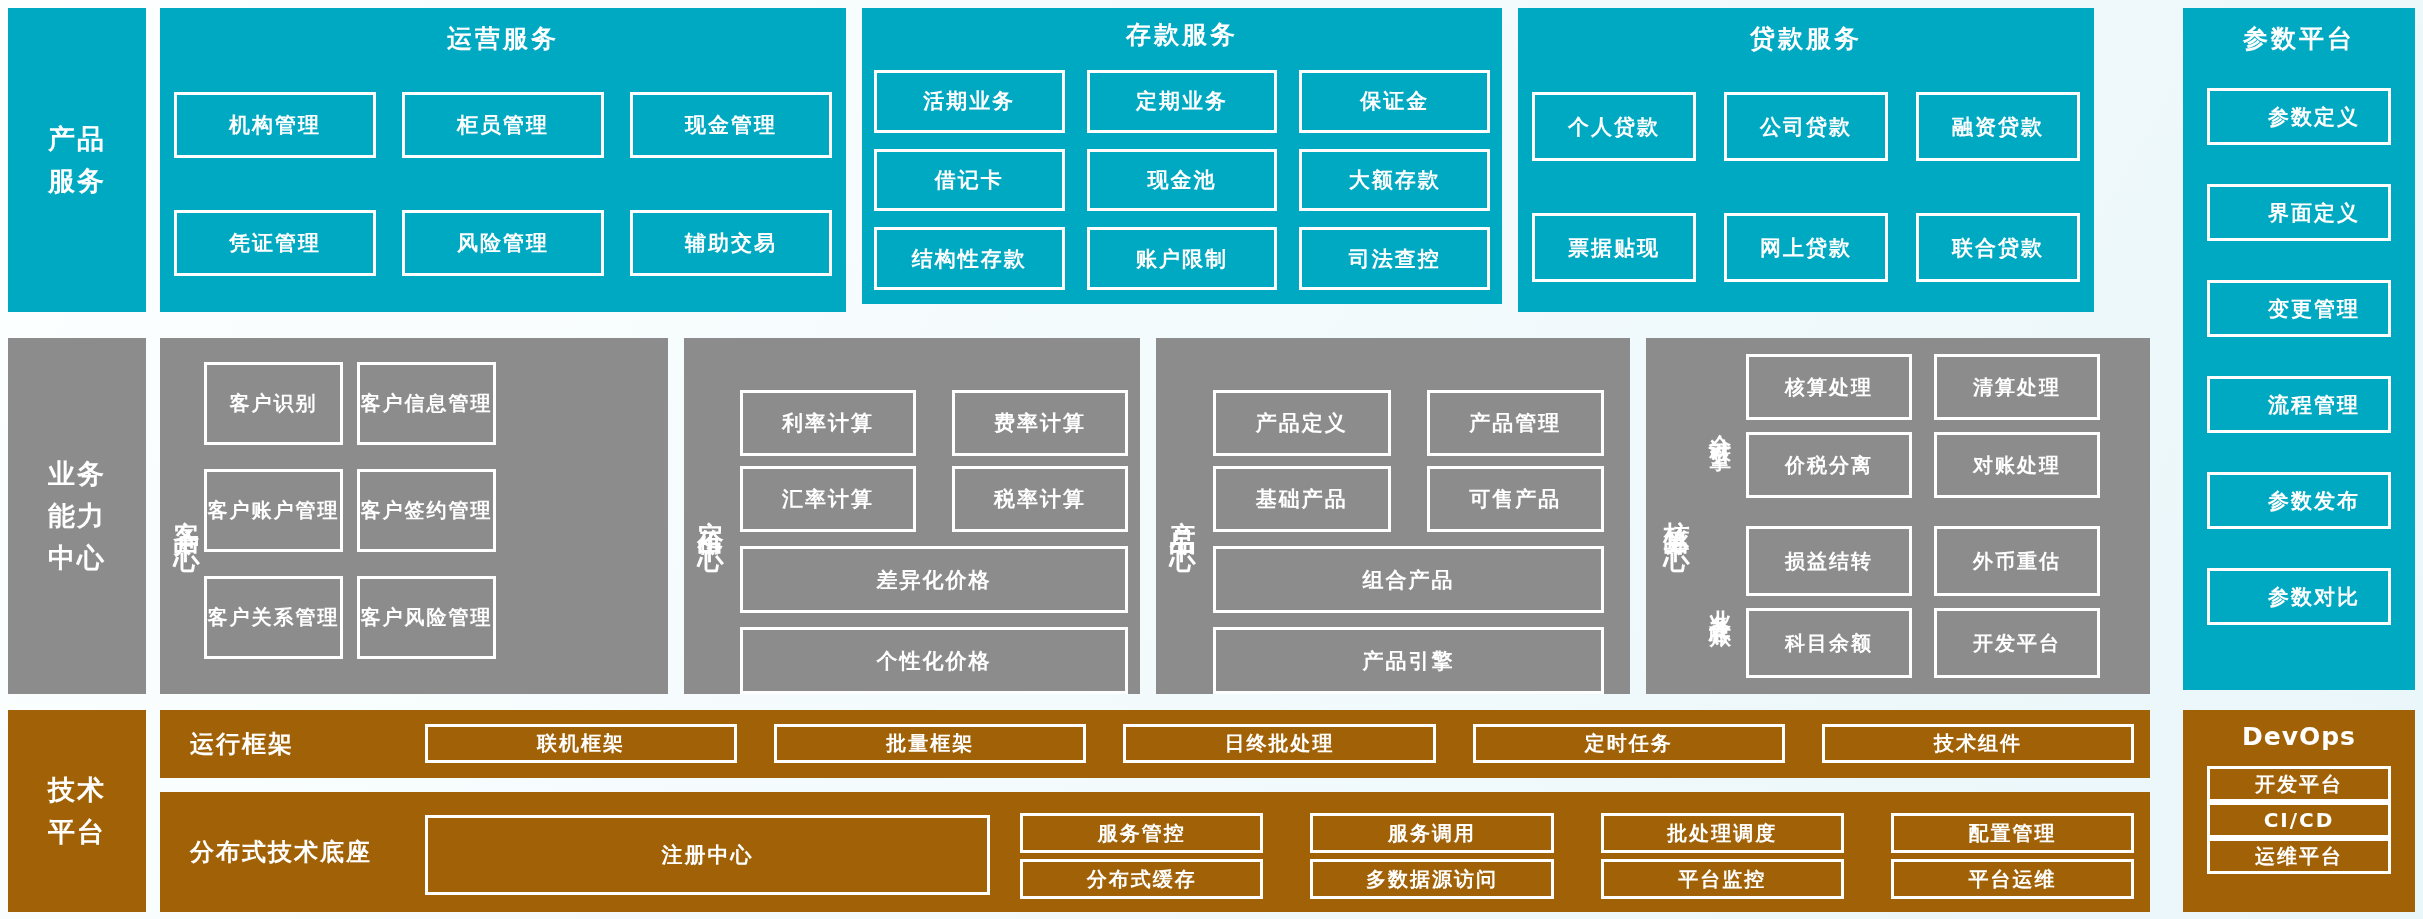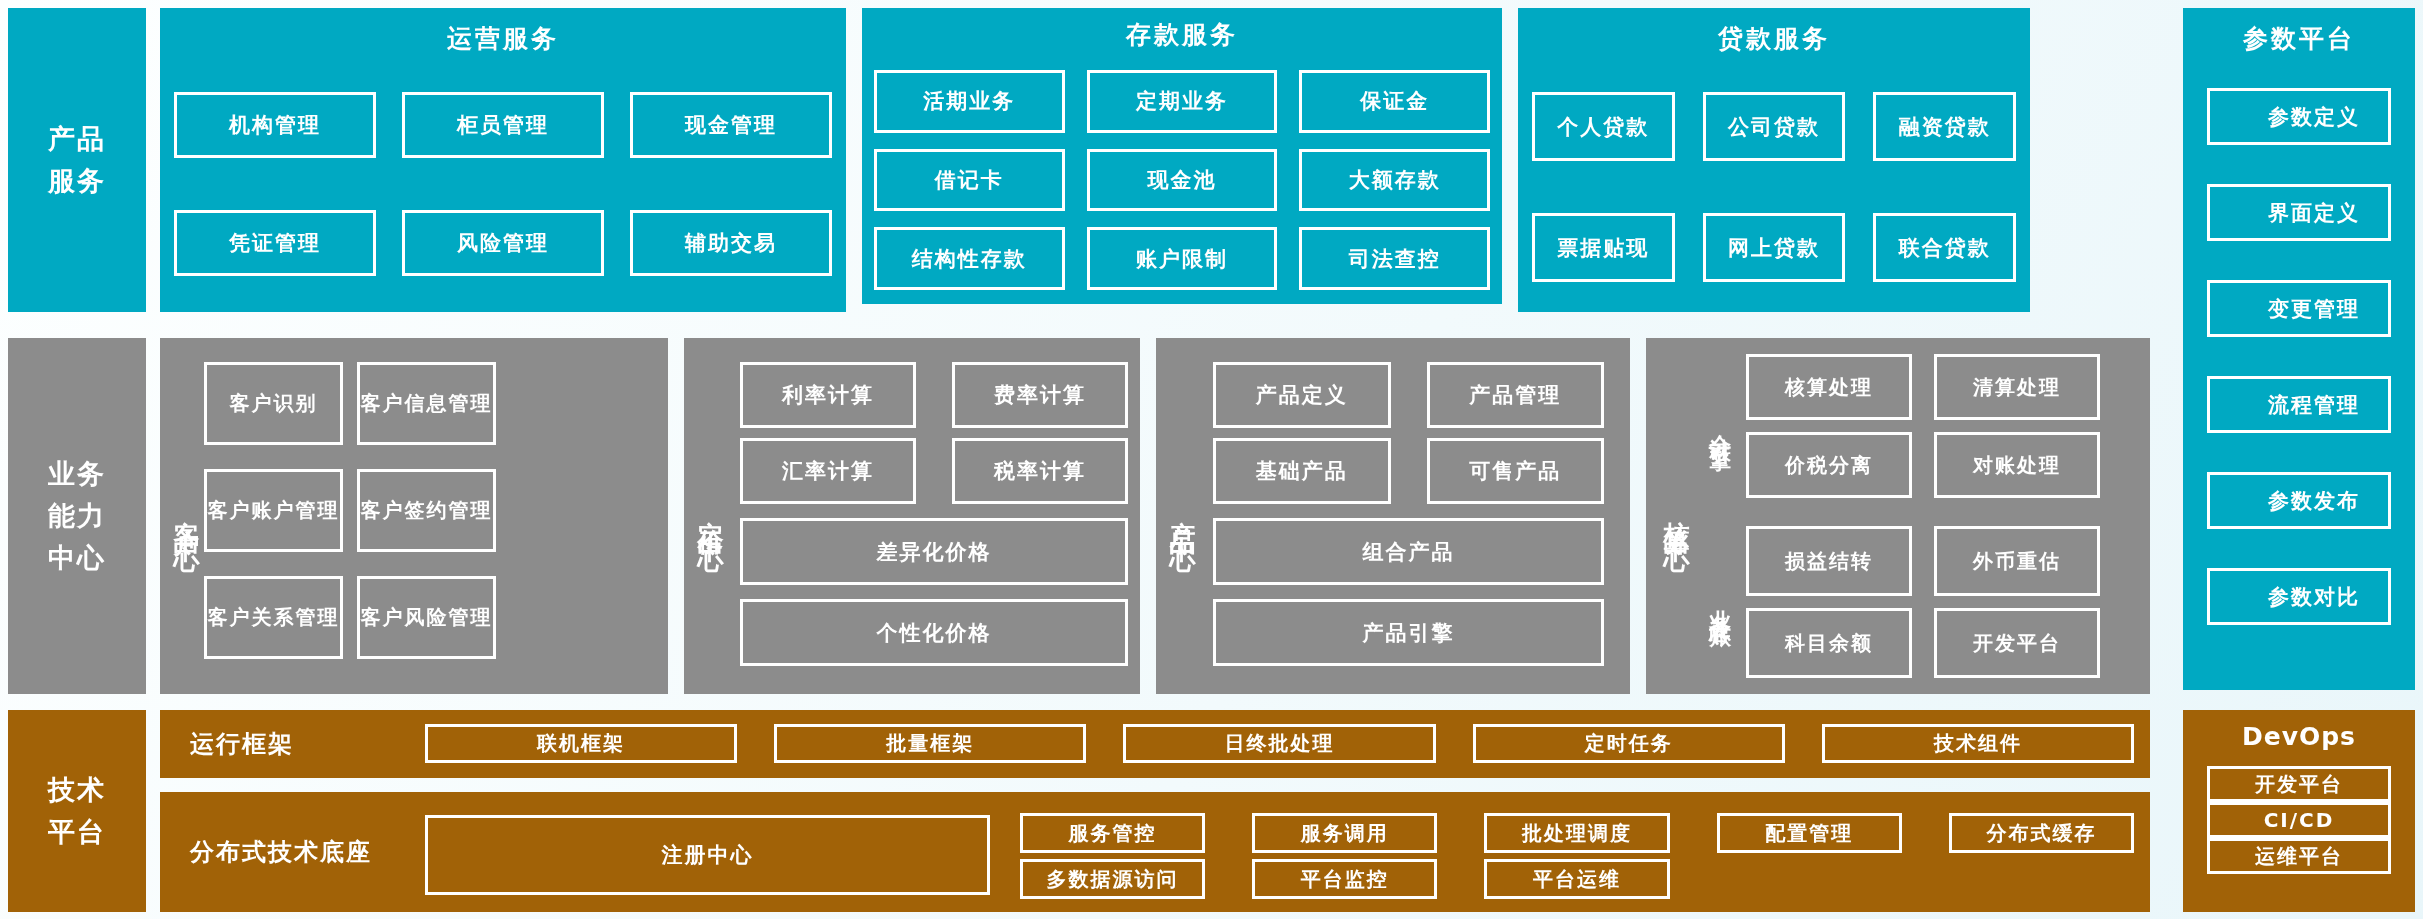--- a/index.html
+++ b/index.html
@@ -42,21 +42,21 @@
   .vlabel{
     position:absolute;top:0;bottom:0;left:10px;
     display:flex;align-items:center;justify-content:center;
     writing-mode:vertical-rl;text-orientation:upright;
     font-size:26px;font-weight:bold;letter-spacing:8px;
   }
   .g-cust{left:44px;top:24px;width:292px;grid-template-columns:repeat(2,1fr);gap:24px 14px;}
   .g-cust .box{height:83px;font-size:20px;}
 
   .stack{position:absolute;top:24px;display:flex;flex-direction:column;gap:14px;}
-  .stack .sub{display:grid;grid-template-columns:repeat(2,1fr);gap:10px 36px;}
+  .stack .sub{display:grid;grid-template-columns:repeat(2,1fr);gap:10px 36px;margin-top:28px;}
   .stack .box{height:66px;}
   .stack .wide{height:67px;}
 
   .acct-group{position:absolute;left:58px;right:50px;display:flex;gap:10px;}
   .acct-sub{
     width:32px;display:flex;align-items:center;justify-content:center;
     writing-mode:vertical-rl;text-orientation:upright;
     font-size:22px;font-weight:bold;letter-spacing:5px;flex:none;
   }
   .acct-grid{flex:1;display:grid;grid-template-columns:repeat(2,1fr);gap:12px 22px;}
@@ -64,21 +64,21 @@
   .acct-grid.low .box{height:70px;}
 
   .band-label{
     position:absolute;left:30px;top:0;bottom:0;
     display:flex;align-items:center;
     font-size:24px;font-weight:bold;letter-spacing:2px;
   }
   .g-run{left:265px;right:16px;top:14px;bottom:15px;display:flex;gap:37px;}
   .g-run .box{flex:1;font-size:20px;}
   .registry-box{position:absolute;left:265px;top:23px;width:565px;height:80px;}
-  .g-base{left:860px;right:16px;top:21px;bottom:13px;grid-template-columns:repeat(5,1fr);grid-auto-flow:row;gap:6px 47px;font-family:Liberation Serif, serif;}
+  .g-base{left:860px;right:16px;top:21px;bottom:13px;grid-template-columns:repeat(4,1fr);grid-auto-flow:row;gap:6px 47px;font-family:Liberation Serif, serif;}
   .g-base .box{font-size:20px;}
 
   .devops-col{position:absolute;left:24px;right:24px;top:56px;display:flex;flex-direction:column;}
   .devops-col .box{height:36px;font-size:20px;}
 </style>
 </head>
 <body>
 
 <div class="canvas">
 
@@ -105,21 +105,21 @@
         <div class="box">保证金</div>
         <div class="box">借记卡</div>
         <div class="box">现金池</div>
         <div class="box">大额存款</div>
         <div class="box">结构性存款</div>
         <div class="box">账户限制</div>
         <div class="box">司法查控</div>
       </div>
   </div>
 
-  <div class="sec teal" style="left:1518px;top:8px;width:512px;height:304px;">
+  <div class="sec teal" style="left:1518px;top:8px;width:576px;height:304px;">
     <div class="sec-title">贷款服务</div>
     <div class="grid g-loan">
         <div class="box">个人贷款</div>
         <div class="box">公司贷款</div>
         <div class="box">融资贷款</div>
         <div class="box">票据贴现</div>
         <div class="box">网上贷款</div>
         <div class="box">联合贷款</div>
       </div>
   </div>

